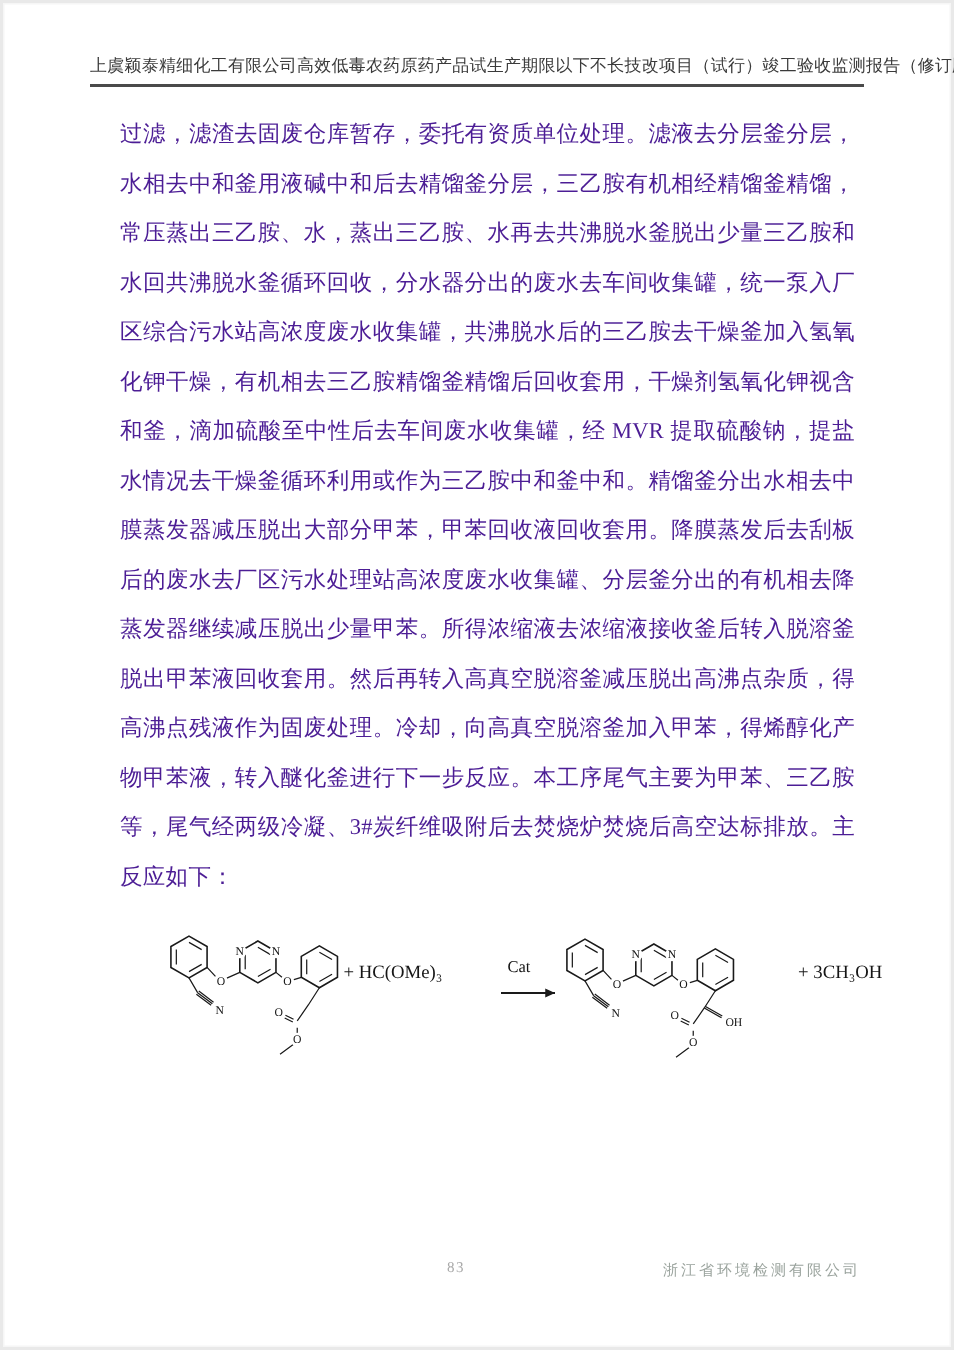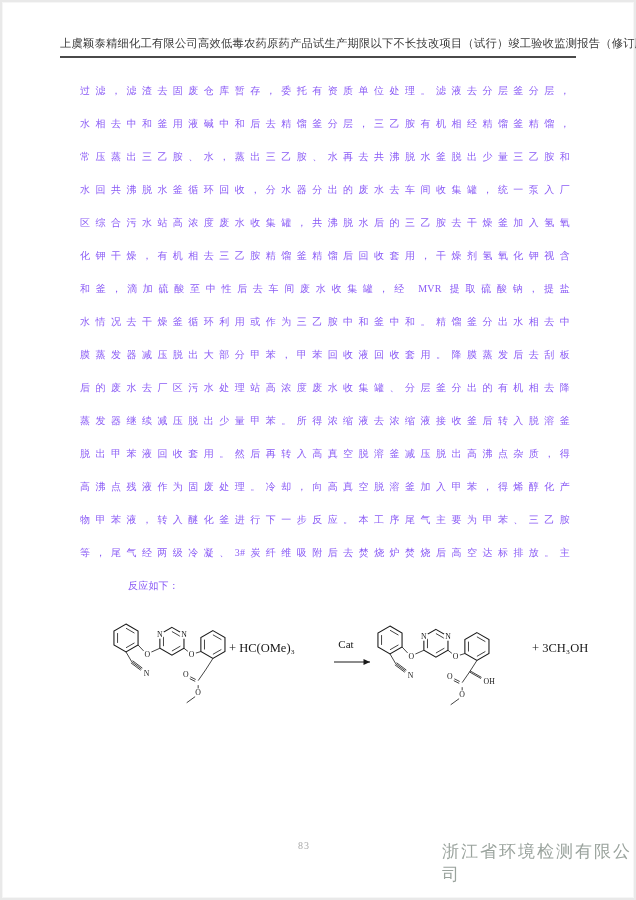--- a/index.html
+++ b/index.html
@@ -8,36 +8,36 @@
     box-shadow:inset 0 0 0 2px #e9e9e9, inset 0 0 0 3px #f6f6f6;
     font-family:"Liberation Serif","DejaVu Serif",serif;color:#1c1c1c;overflow:hidden;
   }
   .hdr{
     position:absolute;top:36px;left:60px;width:516px;text-align:center;
     font-size:11.3px;color:#3a3a3a;padding-bottom:5px;border-bottom:2px solid #4a4a4a;
     letter-spacing:.2px;white-space:nowrap;
   }
   .bodytext{position:absolute;top:74px;left:80px;width:490px;}
   .bl{
-    height:33px;line-height:33px;font-size:10px;letter-spacing:.2px;
+    height:33px;line-height:33px;font-size:15px;letter-spacing:.2px;
     text-align:justify;text-align-last:justify;text-justify:inter-character;
-    white-space:nowrap;color:#8b5cf6;
+    white-space:nowrap;color:#4c1d95;
   }
-  .bl.last{text-align-last:left;margin-left:48px;}
+  .bl.last{text-align-last:left;}
   .rx{position:absolute;left:84px;top:606px;}
   .rx svg{display:block;}
   .rx text{font-family:"Liberation Serif","DejaVu Serif",serif;fill:#161616;}
   .atom{font-size:9.5px;text-anchor:middle;}
   .big{font-size:12.5px;}
   .cat{font-size:11px;text-anchor:middle;fill:#3c3c3c;}
   .skel{fill:none;stroke:#1a1a1a;stroke-width:1.3;}
   .skin{fill:none;stroke:#1a1a1a;stroke-width:1;}
   .mask{fill:#fff;stroke:none;}
   .pageno{position:absolute;top:840px;left:298px;font-size:10px;color:#a9a9a9;letter-spacing:1px;}
-  .org{position:absolute;top:840px;left:442px;font-size:17px;color:#9aa39d;letter-spacing:2px;}
+  .org{position:absolute;top:840px;left:442px;font-size:10px;color:#9aa39d;letter-spacing:2px;}
 </style>
 </head>
 <body>
 
 <div class="page">
 
   <div class="hdr">
     <span>上虞颖泰精细化工有限公司高效低毒农药原药产品试生产期限以下不长技改项目（试行）竣工验收监测报告（修订版）</span>
   </div>
 

